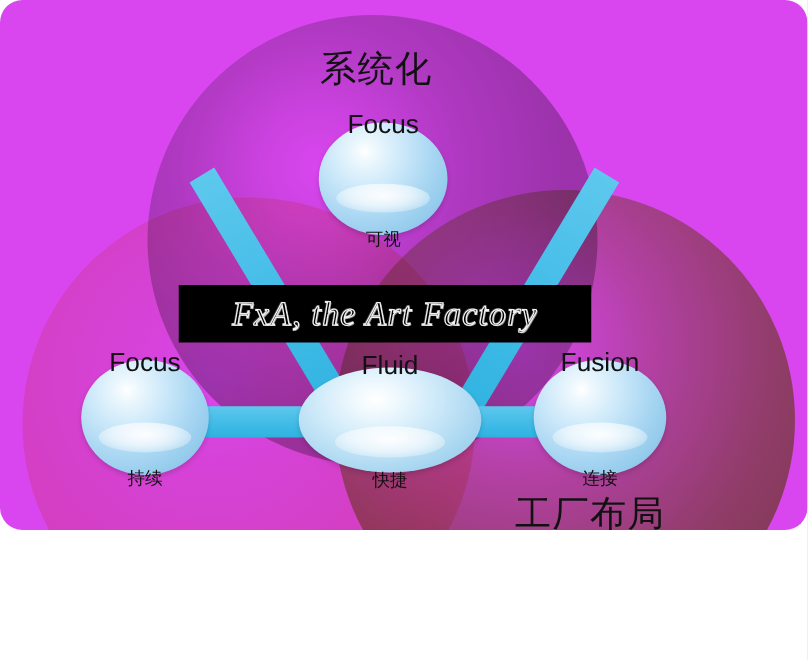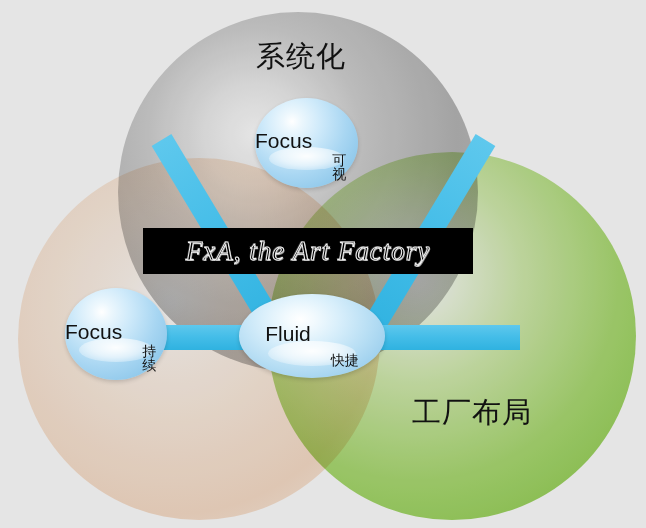--- a/index.html
+++ b/index.html
@@ -11,23 +11,24 @@
   body {
     width: 646px;
     height: 528px;
     font-family: "Liberation Sans", "DejaVu Sans", sans-serif;
     overflow: hidden;
   }
 
   #stage {
     position: relative;
     width: 646px;
-    height: 528px;
-    background: #e5e5e5;
+    height: 424px;
+    background: #d946ef;
     overflow: hidden;
+    border-radius: 18px;
   }
 
   
   .venn {
     position: absolute;
     border-radius: 50%;
     mix-blend-mode: multiply;
   }
 
   .venn-top {
@@ -119,21 +120,21 @@
     border-radius: 50%;
     background: radial-gradient(circle at 36% 26%,
                 #ffffff 0%,
                 #ecf7fd 10%,
                 #cfeafa 30%,
                 #a8d6f2 58%,
                 #8dc7ea 82%,
                 #a9d6ef 100%);
     box-shadow: 0 2px 4px rgba(0,0,0,0.16);
     display: flex;
-    flex-direction: row;
+    flex-direction: column;
     align-items: center;
     justify-content: center;
     gap: 20px;
   }
   .bubble .sheen {
     position: absolute;
     left: 14%;
     top: 54%;
     width: 72%;
     height: 26%;
@@ -238,18 +239,23 @@
     <span class="en">Focus</span>
     <span class="cn">可视</span>
   </div>
 
   <div class="bubble bubble-fluid">
     <span class="sheen"></span>
     <span class="en">Focus</span>
     <span class="cn">持续</span>
   </div>
 
+  <div class="bubble bubble-fusion">
+    <span class="sheen"></span>
+    <span class="en">Fusion</span>
+    <span class="cn">连接</span>
+  </div>
 
   <div class="banner">
     <span class="title">FxA, the Art Factory</span>
   </div>
 
 </div>
 
 </body></html>

